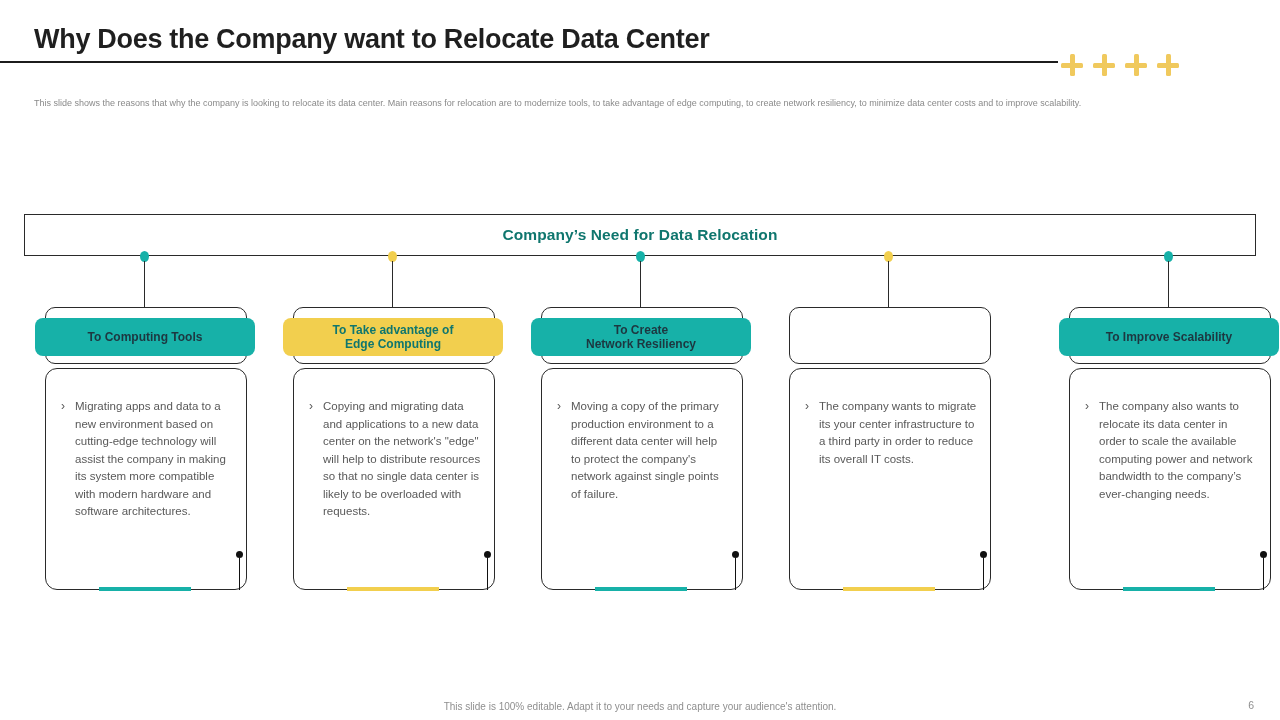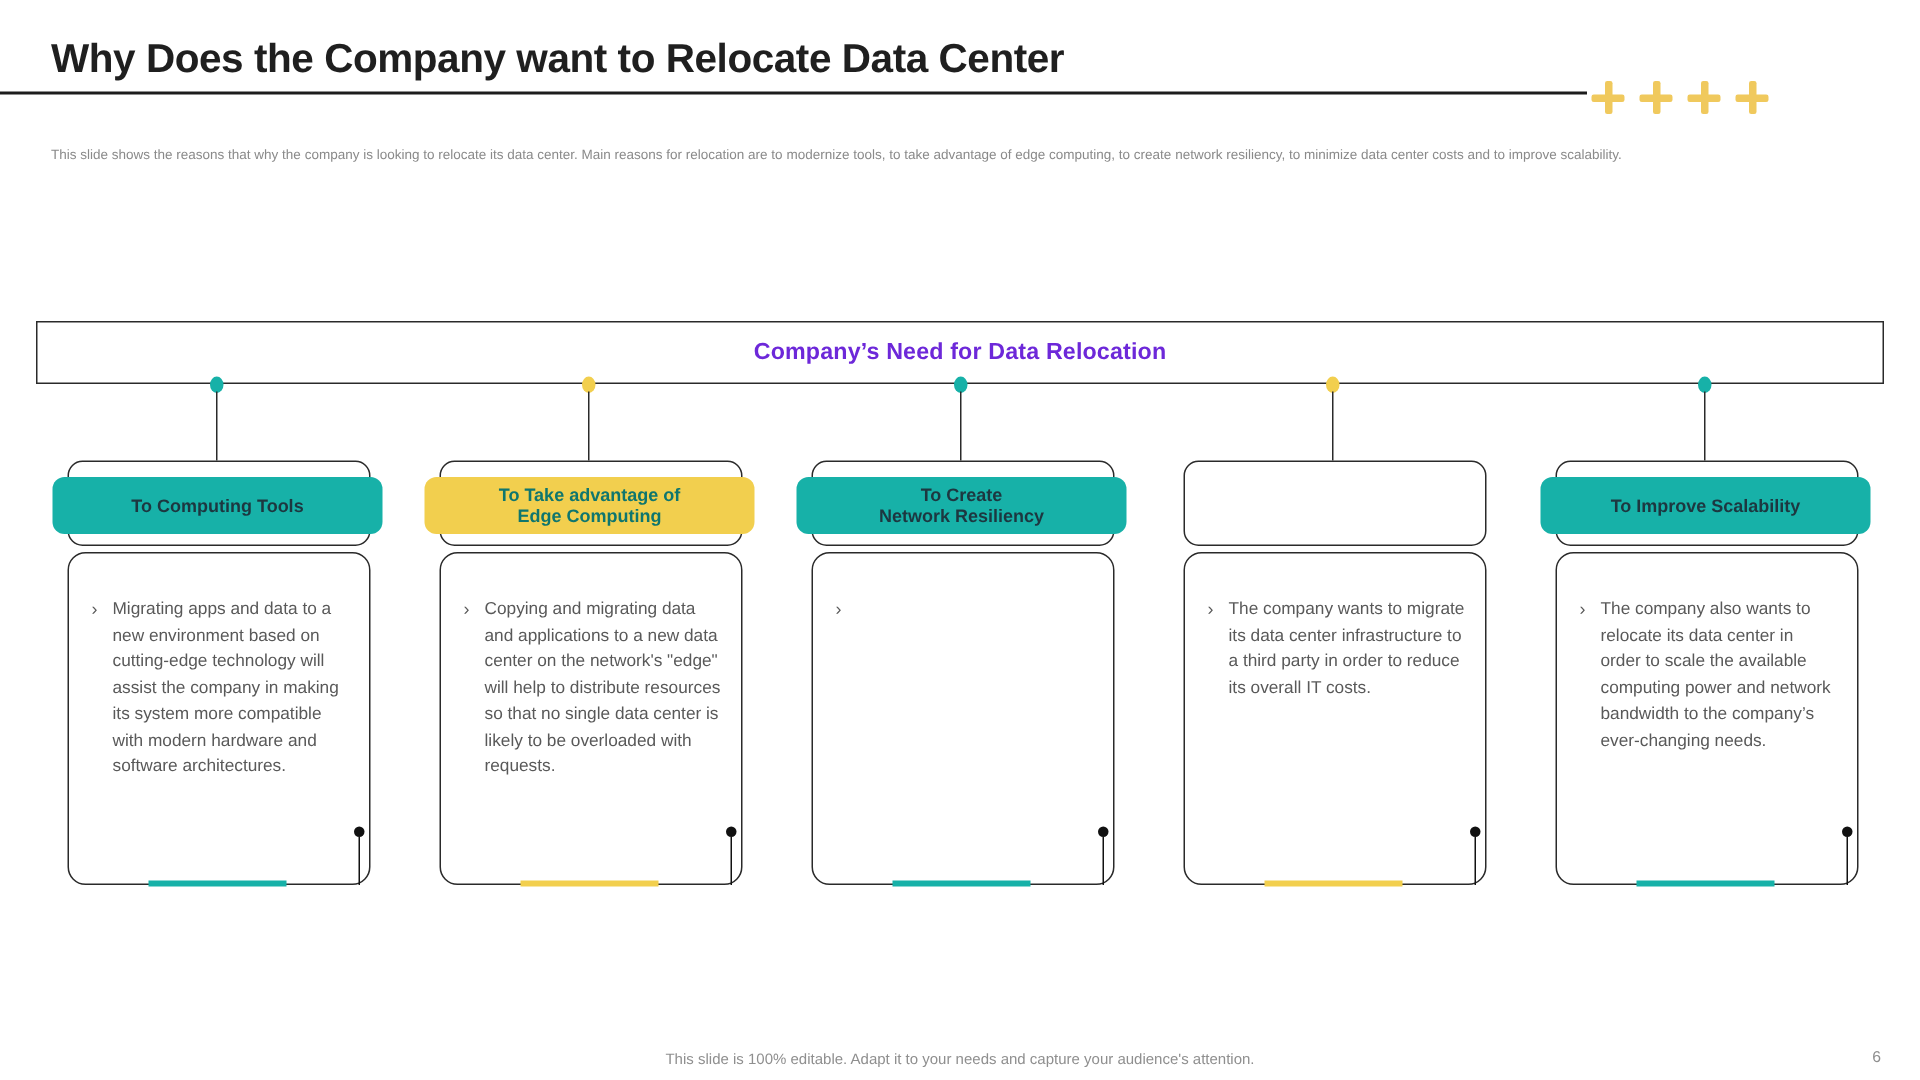--- a/index.html
+++ b/index.html
@@ -15,21 +15,21 @@
   .plus-row{position:absolute;left:1061px;top:54px;display:flex;gap:10px;}
   .plus{position:relative;width:22px;height:22px;display:inline-block;}
   .plus::before{content:"";position:absolute;left:0;top:8.5px;width:22px;height:5px;background:var(--plus);border-radius:1.5px;}
   .plus::after{content:"";position:absolute;left:8.5px;top:0;width:5px;height:22px;background:var(--plus);border-radius:1.5px;}
   .subtitle{position:absolute;left:34px;top:98px;width:1200px;font-size:9px;color:#8a8a8a;}
   .root-box{
     position:absolute;left:24px;top:214px;width:1232px;height:42px;
     border:1.4px solid #2a2a2a;background:#fff;box-sizing:border-box;
     display:flex;align-items:center;justify-content:center;
   }
-  .root-label{font-size:15.5px;font-weight:700;color:#6d28d9;letter-spacing:0.1px;}
+  .root-label{font-size:15.5px;font-weight:700;color:#0f766e;letter-spacing:0.1px;}
   .column{position:absolute;top:251px;width:220px;height:345px;}
   .node-dot{position:absolute;left:105px;top:0;width:9px;height:11px;border-radius:50%;}
   .accent-teal .node-dot{background:var(--teal);}
   .accent-yellow .node-dot{background:var(--yellow);}
   .vline{position:absolute;left:109px;top:10px;width:1.3px;height:46px;background:#2a2a2a;}
   .header-outline{
     position:absolute;left:10px;top:56px;width:202px;height:57px;
     border:1.2px solid #2a2a2a;border-radius:10px;box-sizing:border-box;background:#fff;
   }
   .header-fill{
@@ -117,43 +117,44 @@
     <span class="node-dot"></span>
     <span class="vline"></span>
     <div class="header-outline"></div>
     <div class="header-fill">
       <span>To Create</span>
       <span>Network Resiliency</span>
     </div>
     <div class="desc-outline">
       <div class="desc-body">
         <span class="bullet">›</span>
+        <span class="desc-text">Moving a copy of the primary production environment to a different data center will help to protect the company's network against single points of failure.</span>
       </div>
     </div>
     <span class="corner-dot"></span>
     <span class="corner-line"></span>
     <span class="accent-underline"></span>
   </div>
 
   <div class="column accent-yellow" style="left:779px">
     <span class="node-dot"></span>
     <span class="vline"></span>
     <div class="header-outline"></div>
     <div class="desc-outline">
       <div class="desc-body">
         <span class="bullet">›</span>
-        <span class="desc-text">The company wants to migrate its data center infrastructure to a third party in order to reduce its overall IT costs.</span>
+        <span class="desc-text">The company wants to migrate its your center infrastructure to a third party in order to reduce its overall IT costs.</span>
       </div>
     </div>
     <span class="corner-dot"></span>
     <span class="corner-line"></span>
     <span class="accent-underline"></span>
   </div>
 
-  <div class="column accent-teal" style="left:1027px">
+  <div class="column accent-teal" style="left:1059px">
     <span class="node-dot"></span>
     <span class="vline"></span>
     <div class="header-outline"></div>
     <div class="header-fill">
       <span>To Improve Scalability</span>
       <span></span>
     </div>
     <div class="desc-outline">
       <div class="desc-body">
         <span class="bullet">›</span>

